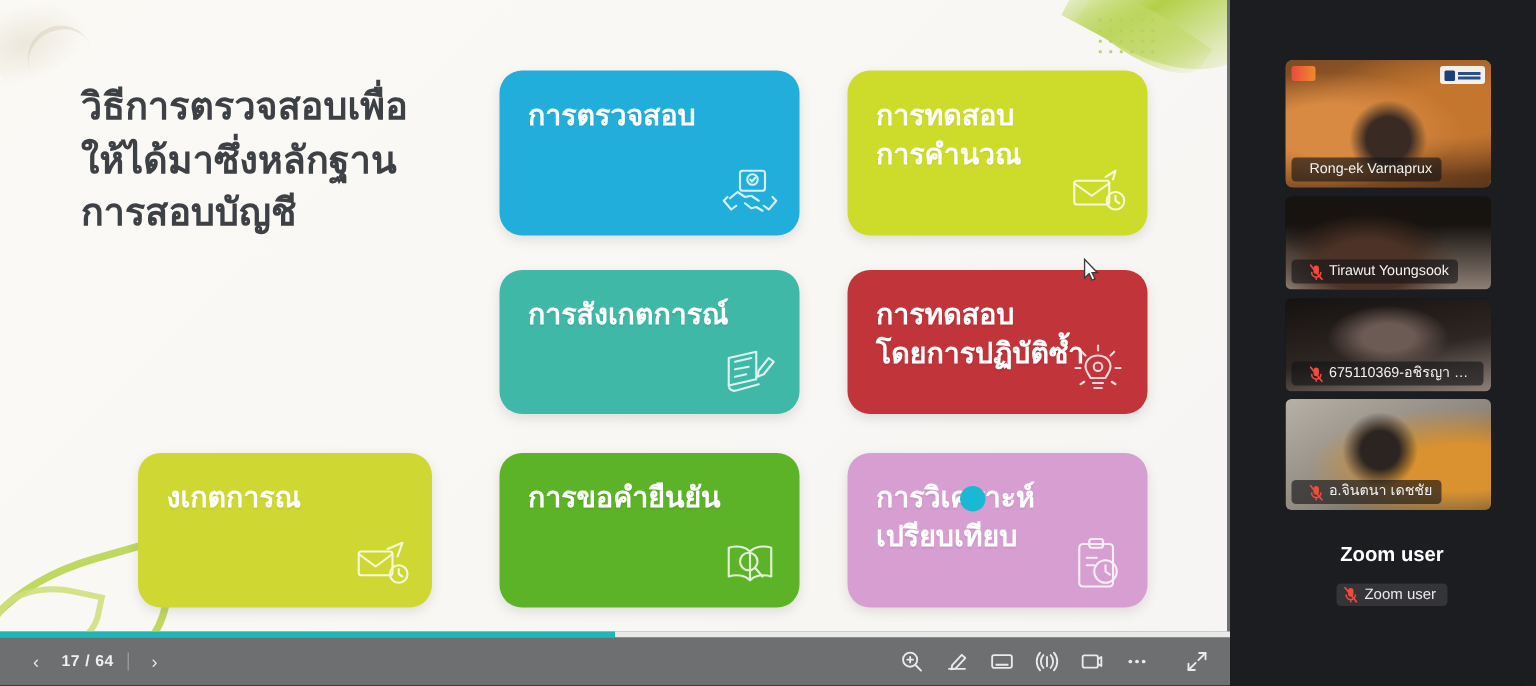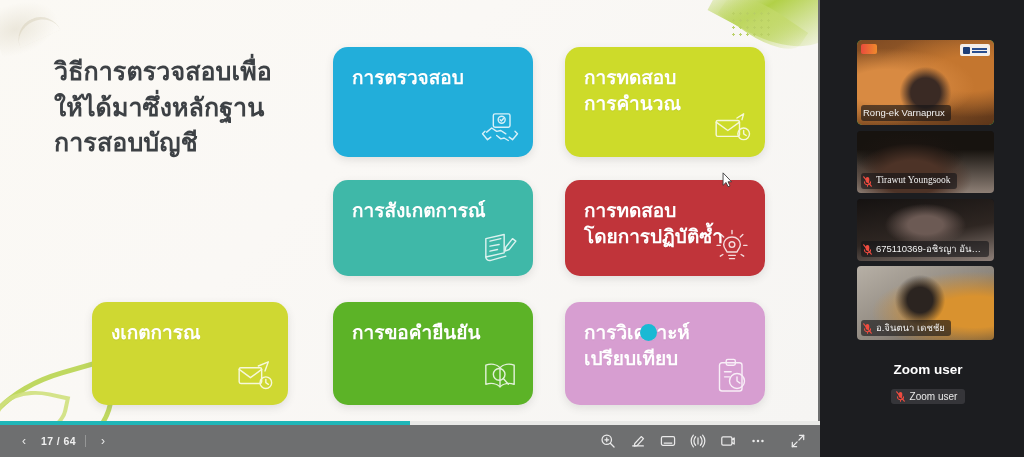--- a/index.html
+++ b/index.html
@@ -146,21 +146,21 @@
   .tile {
     position: absolute; left: 37px; width: 137px; overflow: hidden;
     border-radius: 4px; background: #101114;
   }
   .tile.active { box-shadow: 0 0 0 2px #2fd45a inset; border-radius: 5px; }
   .tile-bg { position: absolute; inset: 0; }
   .name-chip {
     position: absolute; left: 4px; bottom: 4px;
     display: flex; align-items: center; gap: 4px;
     background: rgba(20,20,22,.62); border-radius: 3px;
-    padding: 2px 6px 2px 2px; max-width: 128px;
+    padding: 2px 6px 2px 12px; max-width: 128px;
   }
   .name-chip .nm {
     color: #f2f2f2; font-size: 9.5px; line-height: 1.25;
     white-space: nowrap; overflow: hidden; text-overflow: ellipsis;
   }
   .mic-muted { width: 9px; height: 11px; flex: 0 0 auto; }
   .mic-muted svg { width: 100%; height: 100%; display: block; }
   .zoom-badge {
     position: absolute; left: 4px; top: 4px; width: 16px; height: 10px;
     background: linear-gradient(90deg,#f24b3f,#f78f2c);
@@ -383,21 +383,21 @@
              radial-gradient(ellipse at 22% 55%, #d88a42 0 26%, rgba(216,138,66,0) 58%),
              radial-gradient(ellipse at 82% 40%, #c4762f 0 24%, rgba(196,118,47,0) 60%),
              linear-gradient(160deg,#7e4a22,#a2632c 45%,#5c3519);"></div>
       <div class="zoom-badge"></div>
       <div class="corp-logo"></div>
       <div class="name-chip">
         <span class="nm">Rong-ek Varnaprux</span>
       </div>
     </div>
 
-    <div class="tile" style="top:131px; height:62px;font-family:Liberation Serif, serif;">
+    <div class="tile" style="top:131px; height:62px;">
       <div class="tile-bg" style="background:
              radial-gradient(ellipse at 40% 75%, #4d3327 0 26%, rgba(77,51,39,0) 52%),
              radial-gradient(ellipse at 38% 40%, #1a1410 0 24%, rgba(26,20,16,0) 46%),
              linear-gradient(180deg,#17130f 0 30%, #8e8076 100%);"></div>
       <div class="name-chip">
         <span class="mic-muted">
           <svg viewBox="0 0 10 12" fill="none" stroke="#ef4b3f" stroke-width="1.2" stroke-linecap="round">
             <rect x="3" y="1" width="4" height="6.4" rx="2" fill="#ef4b3f" stroke="none"></rect>
             <path d="M1.6 6.2a3.4 3.4 0 006.8 0M5 9.6v1.6"></path>
             <path d="M0.8 0.8l8.4 10.4" stroke="#ef4b3f" stroke-width="1.3"></path>

